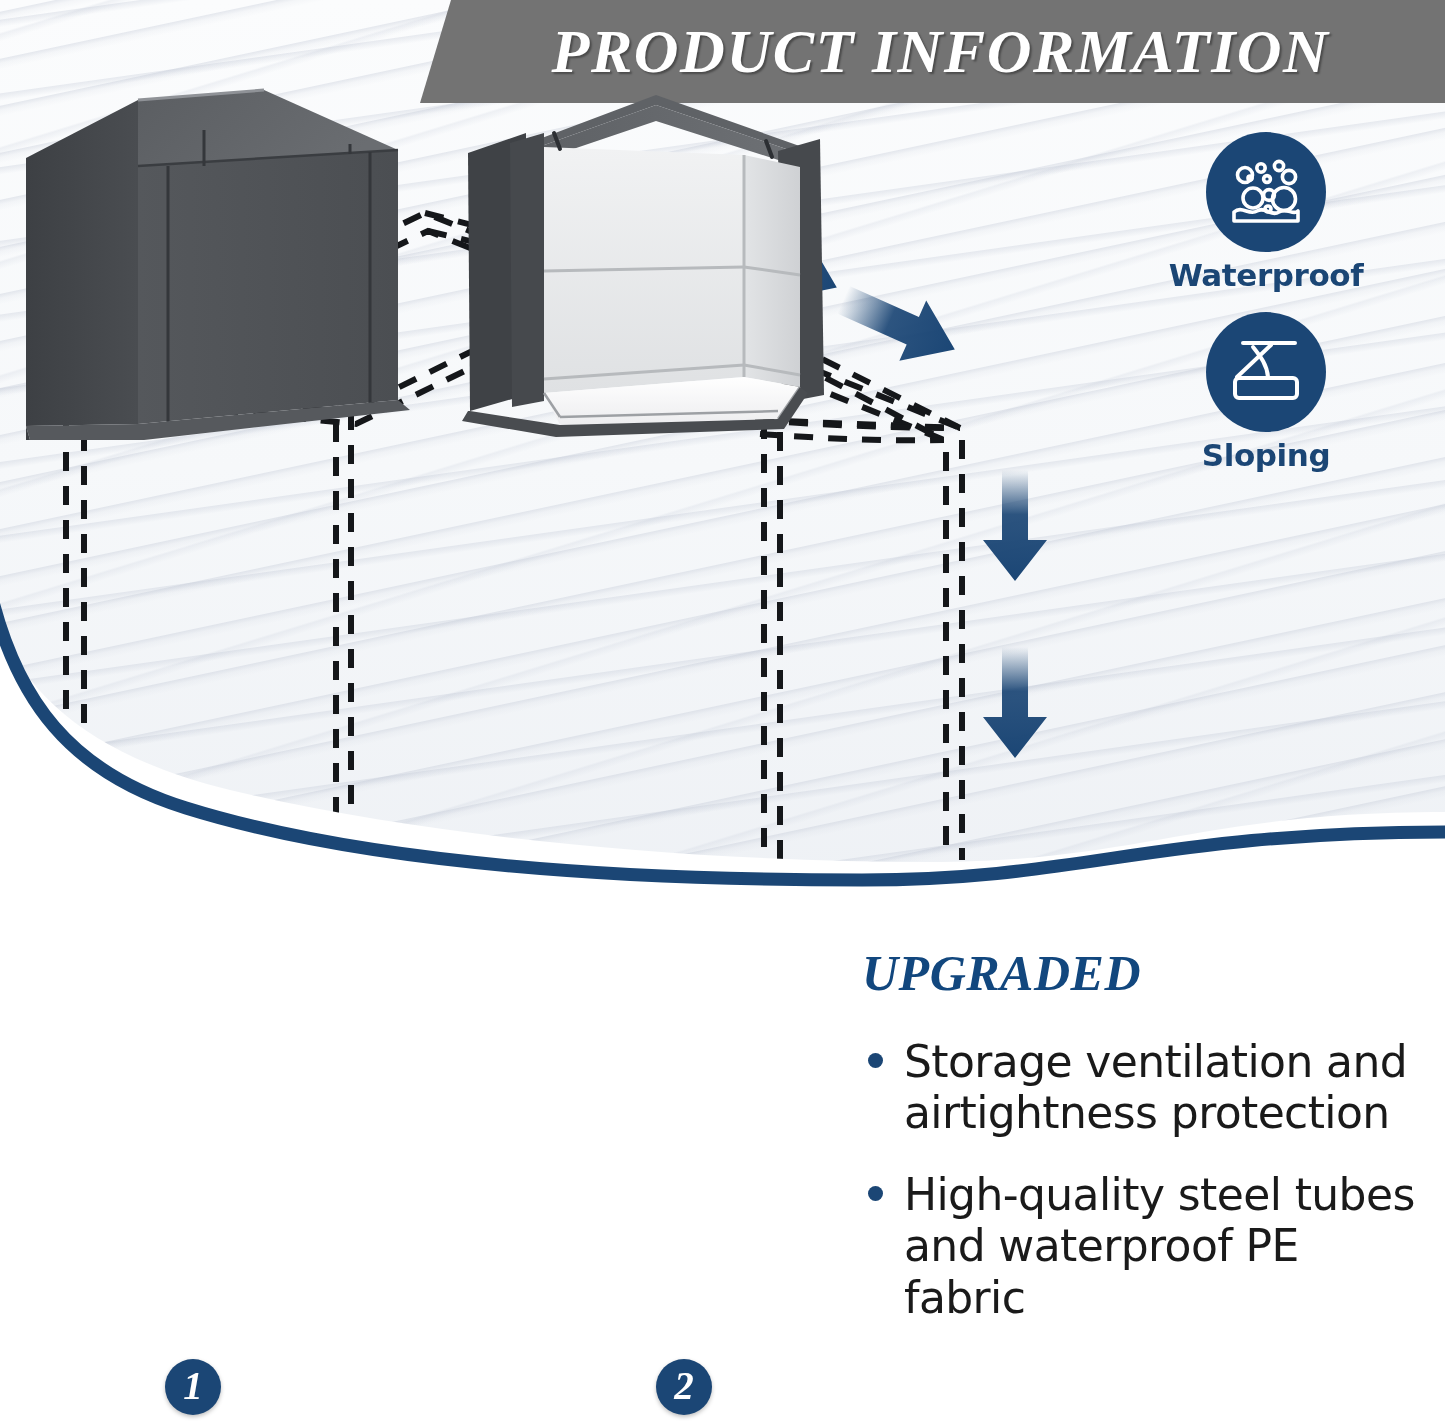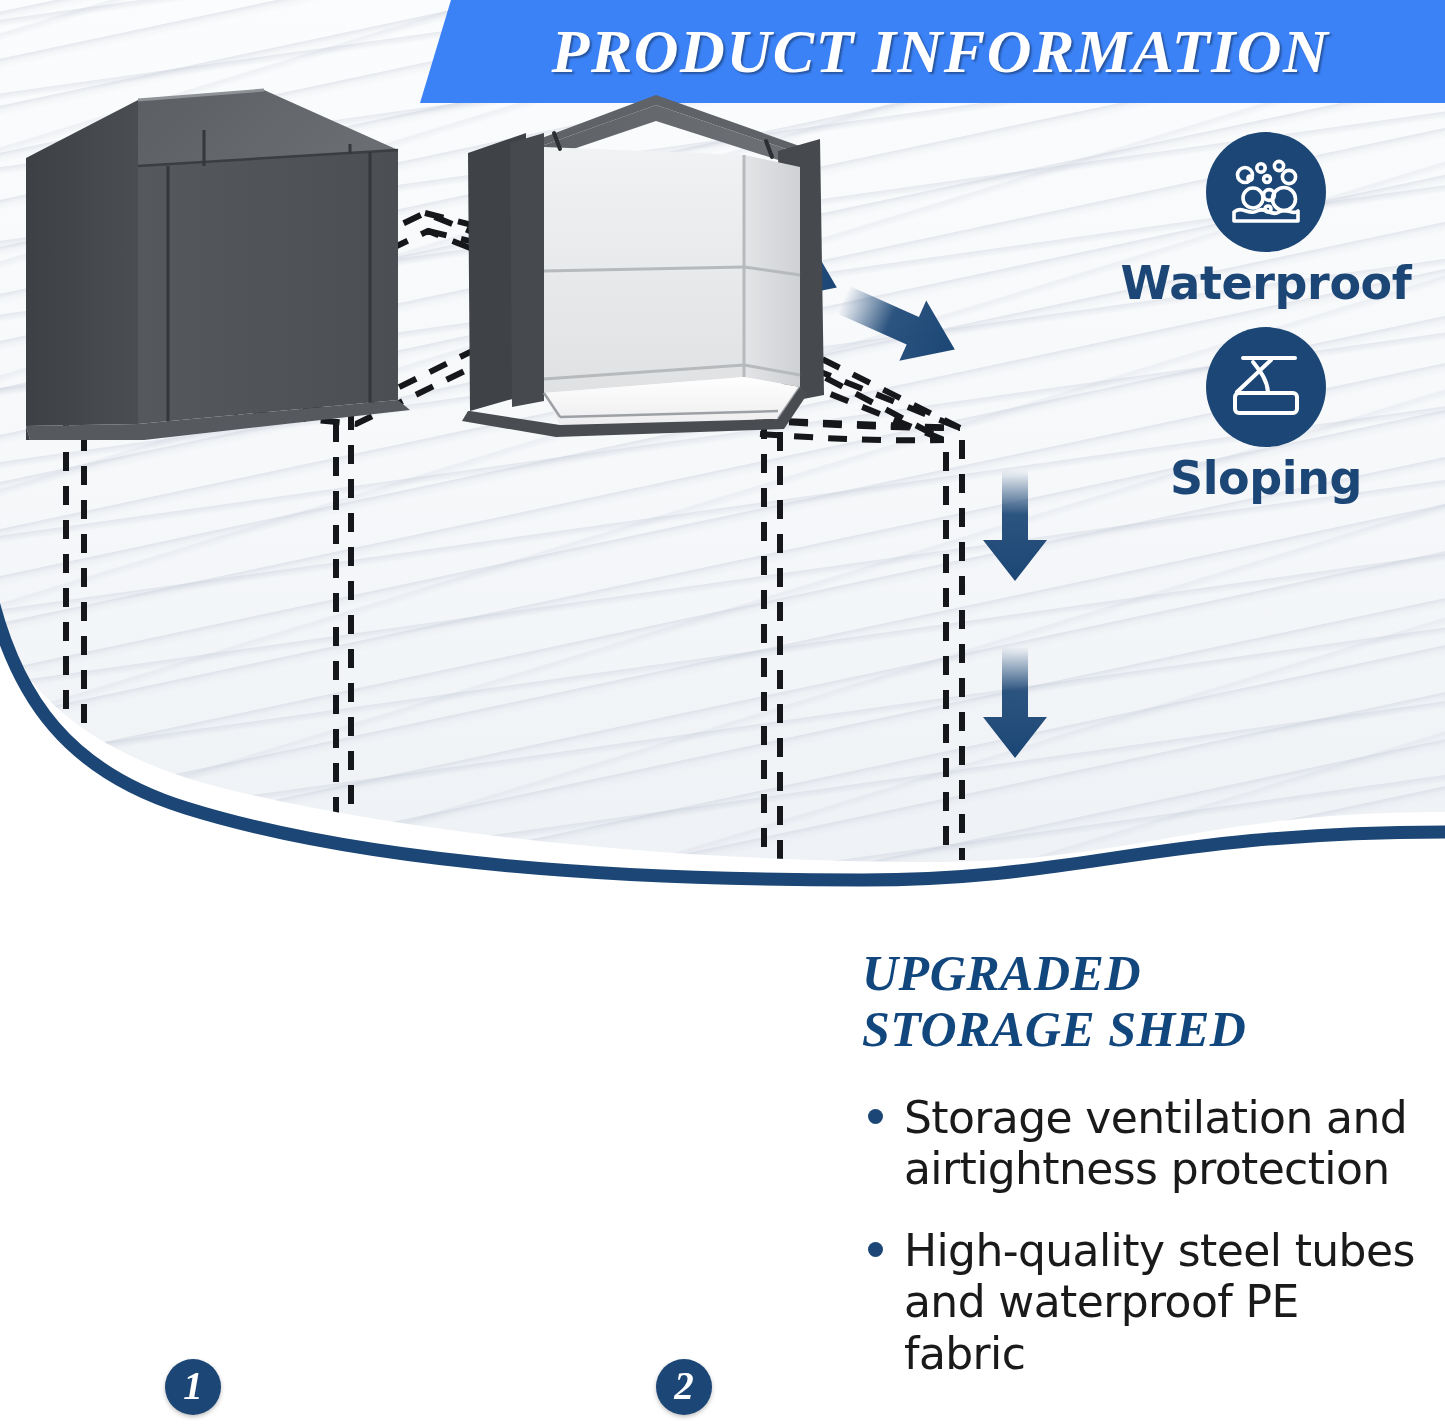--- a/index.html
+++ b/index.html
@@ -75,21 +75,21 @@
     pointer-events: none;
   }
 
   
   #header-banner {
     position: absolute;
     left: 420px;
     top: 0;
     width: 1025px;
     height: 103px;
-    background: #3b82f6;
+    background: #737373;
     -webkit-clip-path: polygon(31px 0, 1025px 0, 1025px 103px, 0 103px);
     clip-path: polygon(31px 0, 1025px 0, 1025px 103px, 0 103px);
     display: flex;
     align-items: center;
     justify-content: center;
   }
   #header-title {
     font-family: "Liberation Serif", serif;
     font-style: italic;
     font-weight: bold;
@@ -138,21 +138,21 @@
     border-radius: 50%;
     background: #1b4675;
     display: flex;
     align-items: center;
     justify-content: center;
   }
   .feature-label {
     margin-top: 8px;
     font-family: "DejaVu Sans", sans-serif;
     font-weight: bold;
-    font-size: 46px;
+    font-size: 31px;
     line-height: 1.02;
     color: #1b4675;
     text-align: center;
     letter-spacing: -0.4px;
   }
   #feature-1 { margin-bottom: 20px; }
   #feature-2 { margin-bottom: 20px; align-items: center; }
 
   
   #bottom-section {
@@ -478,21 +478,20 @@
 
   <div class="badge" id="badge-1">
     <span class="badge-num">1</span>
   </div>
   <div class="badge" id="badge-2">
     <span class="badge-num">2</span>
   </div>
 
   <div id="upgrade-block">
     <div class="upgrade-title-line" id="upgrade-line-1">UPGRADED</div>
-    <div class="upgrade-title-line" id="upgrade-line-2">STORAGE SHED</div>
 
     <ul id="bullet-list">
       <li class="bullet-item">
         <span class="bullet-dot"></span>
         <span>Storage ventilation and airtightness protection</span>
       </li>
       <li class="bullet-item">
         <span class="bullet-dot"></span>
         <span>High-quality steel tubes and waterproof PE fabric</span>
       </li>

